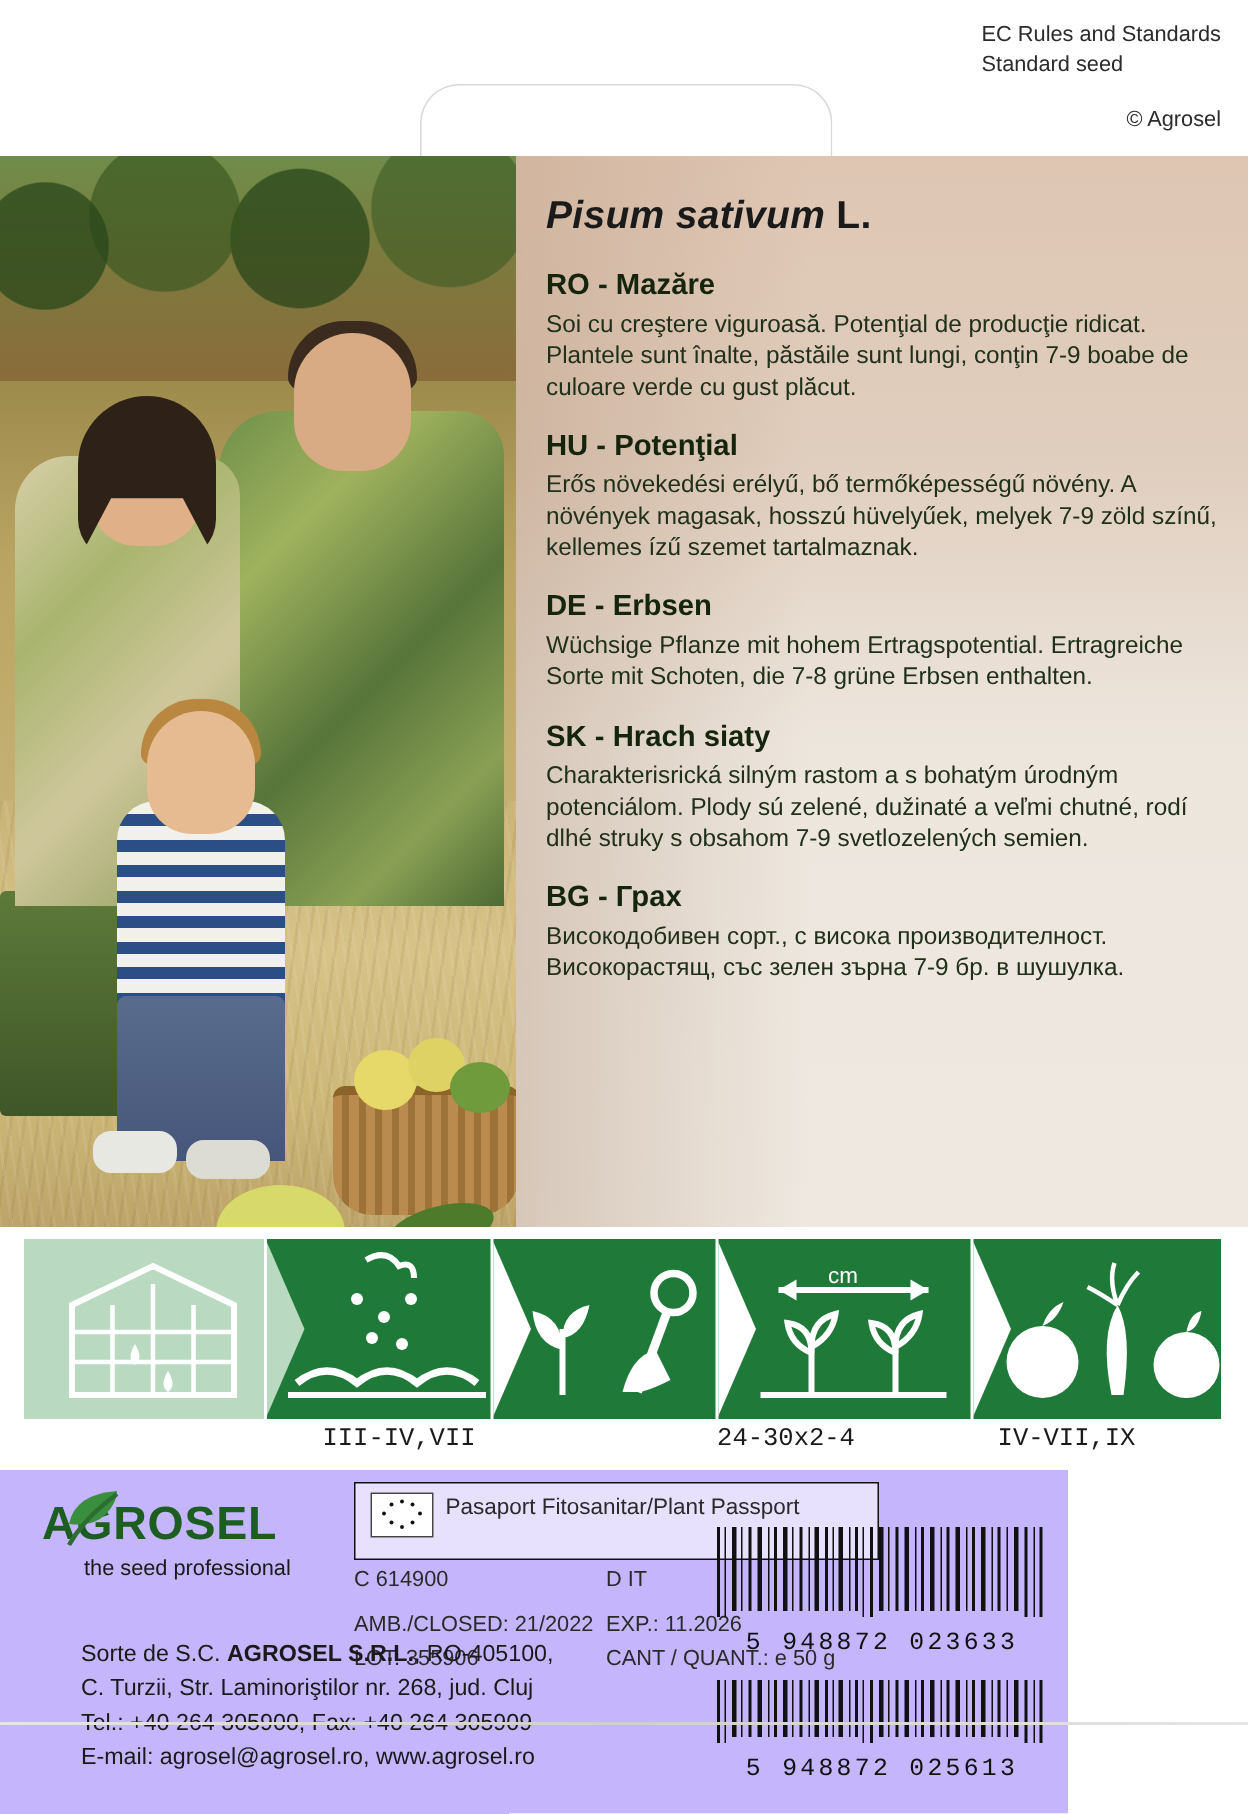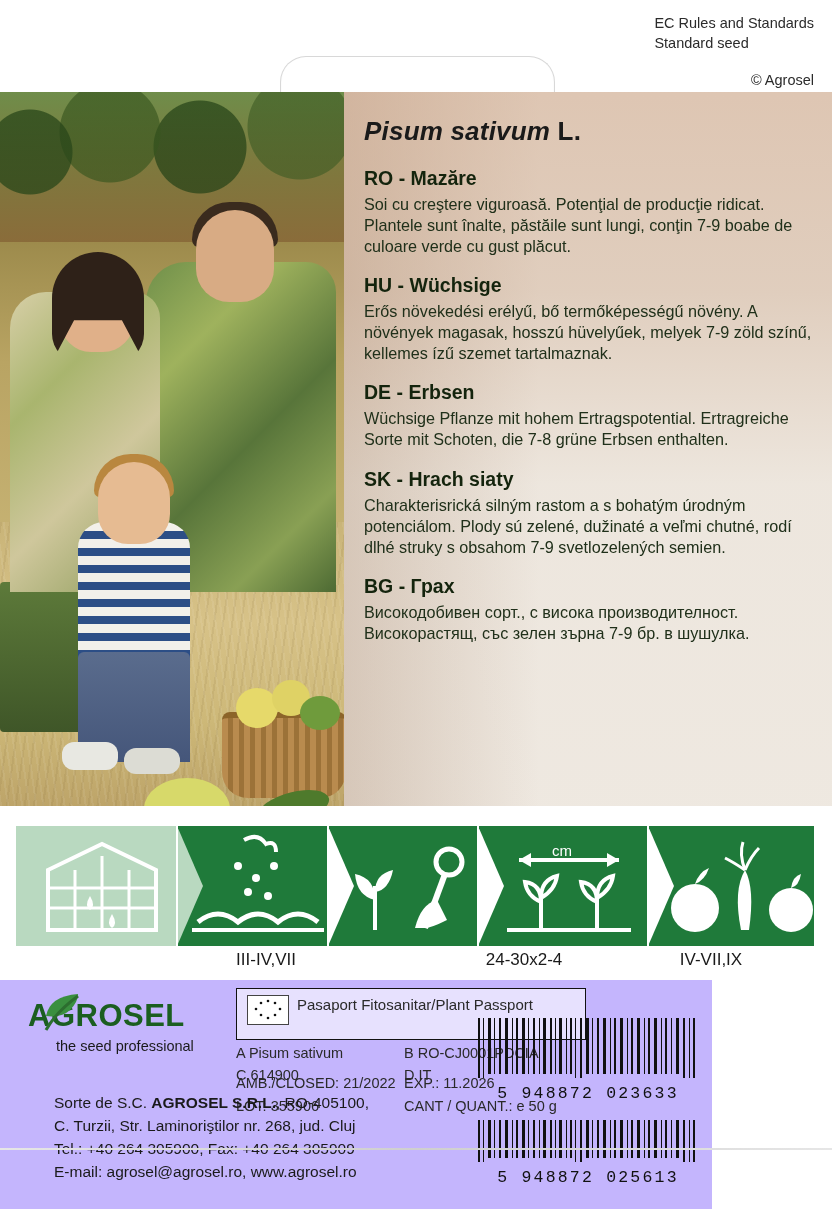--- a/index.html
+++ b/index.html
@@ -52,21 +52,21 @@
   .hang-hole:after {
     content:"";
     position:absolute;
     left: -1px; bottom: -3px; width: 275px; height: 6px;
     background: #ffffff;
   }
 
   
   .main {
     position: absolute;
-    top: 92px; left: 0;
+    top: 104px; left: 0;
     width: 832px; height: 568px;
   }
   
   .photo {
     position: absolute;
     left: 0; top: 0;
     width: 344px; height: 714px;
     overflow: hidden;
     background: #8e6a43;
   }
@@ -226,20 +226,21 @@
   .icon-labels {
     position: absolute;
     left: 16px; top: 950px;
     width: 800px; height: 26px;
   }
   .icon-label {
     position: absolute;
     font-size: 17px;
     color: #1a1a1a;
     text-align: center;
+    font-family: Liberation Mono, monospace;
   }
 
   
   .bottom { position:absolute; left:0; top:980px; width:712px; height:229px; background:#c4b5fd; }
 
   .logo-wrap { position:absolute; left:28px; top:18px; width:230px; }
   .logo-name {
     font-size: 31px; font-weight: bold; color:#1b5e20;
     letter-spacing: .5px;
   }
@@ -352,21 +353,21 @@
           <span>Pisum sativum</span>
           <span class="nonital">L.</span>
         </div>
 
         <div class="lang-block">
           <div class="lang-title">RO - Mazăre</div>
           <div class="lang-text">Soi cu creştere viguroasă. Potenţial de producţie ridicat. Plantele sunt înalte, păstăile sunt lungi, conţin 7-9 boabe de culoare verde cu gust plăcut.</div>
         </div>
 
         <div class="lang-block">
-          <div class="lang-title">HU - Wüchsige</div>
+          <div class="lang-title">HU - Potenţial</div>
           <div class="lang-text">Erős növekedési erélyű, bő termőképességű növény. A növények magasak, hosszú hüvelyűek, melyek 7-9 zöld színű, kellemes ízű szemet tartalmaznak.</div>
         </div>
 
         <div class="lang-block">
           <div class="lang-title">DE - Erbsen</div>
           <div class="lang-text">Wüchsige Pflanze mit hohem Ertragspotential. Ertragreiche Sorte mit Schoten, die 7-8 grüne Erbsen enthalten.</div>
         </div>
 
         <div class="lang-block">
           <div class="lang-title">SK - Hrach siaty</div>
@@ -492,30 +493,20 @@
               <circle cx="13" cy="19" r="1.3"></circle>
             <circle cx="8" cy="13" r="1.3"></circle>
               <circle cx="13" cy="7" r="1.3"></circle>
           </g>
         </svg>
       </div>
       <div class="pp-title">Pasaport Fitosanitar/Plant Passport</div>
     </div>
 
     <div class="pp-rows">
-      <div class="pp-row">
-        <div class="pp-a">
-          <span>A</span>
-          <span>Pisum sativum</span>
-        </div>
-        <div class="pp-b">
-          <span>B</span>
-          <span>RO-CJ0001PDCIA</span>
-        </div>
-      </div>
       <div class="pp-row">
         <div class="pp-a">
           <span>C</span>
           <span>614900</span>
         </div>
         <div class="pp-b">
           <span>D</span>
           <span>IT</span>
         </div>
       </div>

